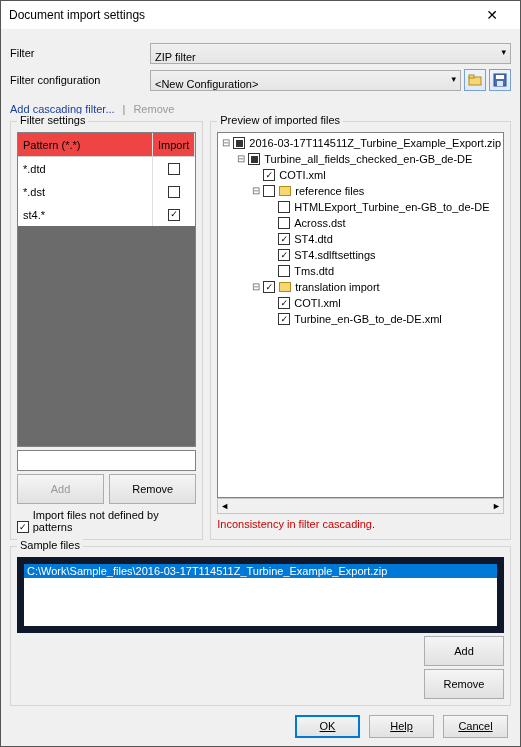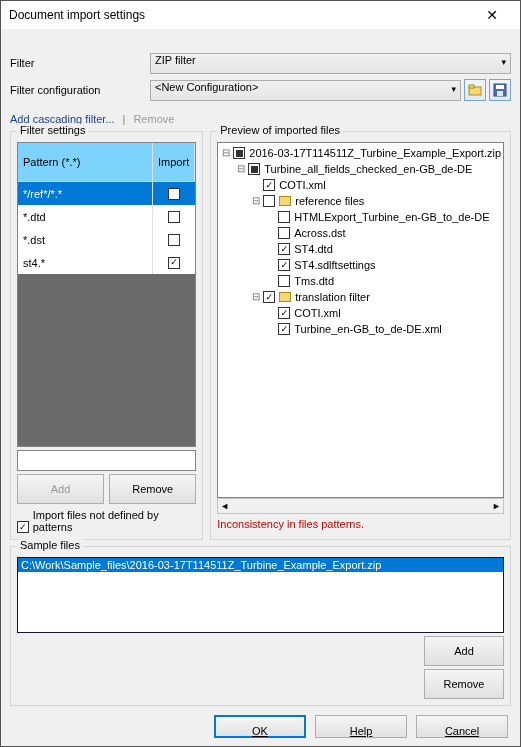--- a/index.html
+++ b/index.html
@@ -1,37 +1,37 @@
 <!DOCTYPE html>
 <html><head>
 <meta charset="utf-8">
 <style>
   * { box-sizing: border-box; margin: 0; padding: 0; }
   body { font-family: "Segoe UI", Tahoma, sans-serif; font-size: 11px; background: #fff; color: #000; width:521px; }
   .window { width: 521px; height: 747px; border: 1px solid #555; background: #f0f0f0; display: flex; flex-direction: column; }
   .titlebar { height: 28px; background: #fff; display: flex; align-items: center; padding: 12px 8px; }
   .titlebar .title { flex: 1; font-size: 12px; }
   .close-btn { width: 40px; height: 100%; display:flex; align-items:center; justify-content:center; font-size:14px; }
-  .content { flex: 1; padding: 22px 9px 0 9px; display:flex; flex-direction:column; }
+  .content { flex: 1; padding: 12px 9px 0 9px; display:flex; flex-direction:column; }
   .row { display:flex; align-items:center; height:24px; margin-bottom:3px; }
   .row-label { width:140px; }
-  .combo { flex:1; height:21px; background: linear-gradient(#f0f0f0,#e5e5e5); border:1px solid #adadad; display:flex; align-items:flex-start; padding: 0 4px; position:relative;}
+  .combo { flex:1; height:21px; background: linear-gradient(#f0f0f0,#e5e5e5); border:1px solid #adadad; display:flex; align-items:flex-end; padding: 0 4px; position:relative;}
   .combo .arrow { position:absolute; right:4px; top:3px; font-size:9px;}
   .iconbtn { width:22px; height:22px; margin-left:3px; background:linear-gradient(#eef4fb,#ddeaf9); border:1px solid #7ba2ce; display:flex; align-items:center; justify-content:center;}
   .link-row { height:22px; display:flex; align-items:center; margin:3px 0 1px 0; }
   .link { color:#1a3e9c; cursor:pointer; }
   .sep { margin: 0 8px; color:#888;}
   .disabled { color:#9a9a9a; }
   .columns { display:flex; gap:7px; flex:1; min-height:0;}
   .groupbox { border:1px solid #d5d5d5; position:relative; padding:10px 6px 6px 6px; display:flex; flex-direction:column;}
   .groupbox .gb-title { position:absolute; top:-8px; left:6px; background:#f0f0f0; padding:0 3px;}
   .left-col { width:195px; display:flex; flex-direction:column;}
   .right-col { flex:1; display:flex; flex-direction:column;justify-content:flex-end;}
   .table-wrap { border:1px solid #828282; background:#6b6b6b; flex:1; display:flex; flex-direction:column;}
-  .thead { height:39px; background:#7dd3fc; display:flex; border-bottom:1px solid #d0d0d0;}
+  .thead { height:24px; background:#ef4444; display:flex; border-bottom:1px solid #d0d0d0;}
   .th { display:flex; align-items:center; padding:0 5px; border-right:1px solid #e0e0e0; }
   .th.pattern { width:135px;}
   .th.import { flex:1; justify-content:center;}
   .tbody { background:#6b6b6b; flex:1;}
   .trow { height:23px; display:flex; background:#fff;}
   .trow.sel { background:#0078d7; color:#fff;}
   .trow .td { display:flex; align-items:center; padding:0 5px;}
   .trow .td.pattern { width:135px; border-right:1px solid #e0e0e0;}
   .trow .td.import { flex:1; justify-content:center;}
   .chk { width:12px; height:12px; border:1px solid #333; background:#fff; display:inline-flex; align-items:center; justify-content:center; font-size:9px; line-height:9px; color:#000;}
@@ -48,26 +48,26 @@
   .tree li { white-space:nowrap; line-height:16px; display:flex; align-items:center; }
   .tree li > ul { display:block; width:100%;}
   .tree-row{ display:flex; align-items:center; gap:2px;}
   .exp { width:10px; height:10px; display:inline-flex; align-items:center; justify-content:center; font-size:10px; color:#666; cursor:pointer;}
   .exp.none{visibility:hidden;}
   .tree .chk { margin-right:2px;}
   .chk.tri { background:#fff; }
   .chk.tri::after{ content:""; width:7px; height:7px; background:#333; display:block;}
   .warn { color:#c00; margin-top:4px; height:15px;}
   .sample-group{ margin-top:6px; }
-  .sample-list { height:76px; border:1px solid #0f172a; background:#fff; overflow:hidden;}
+  .sample-list { height:76px; border:7px solid #0f172a; background:#fff; overflow:hidden;}
   .sample-item{ background:#0078d7; color:#fff; padding:1px 3px; white-space:nowrap;}
   .sample-btns { display:flex; flex-direction:column; align-items:flex-end; gap:3px; margin-top:3px;}
   .sample-btns .btn{ width:80px; flex:none;}
   .footer { height:40px; display:flex; justify-content:flex-end; align-items:center; gap:9px; padding:0 12px; background:#f0f0f0;}
-  .footer .btn{ width:92px; height:23px; flex:none;align-items:flex-end;}
+  .footer .btn{ width:65px; height:23px; flex:none;}
   .footer .btn.default{ border:1px solid #0078d7; box-shadow: inset 0 0 0 1px #0078d7;}
   .und { text-decoration:underline;}
   .fld-ic { width:12px; height:10px; background:#f7d774; border:1px solid #b38d1a; display:inline-block; margin-right:2px;}
 </style>
 </head>
 <body>
 
 <div class="window">
   <div class="titlebar">
     <div class="title">Document import settings</div>
@@ -115,26 +115,20 @@
 
       <div class="groupbox left-col">
         <div class="gb-title">Filter settings</div>
 
         <div class="table-wrap">
           <div class="thead">
             <div class="th pattern">Pattern (*.*)</div>
             <div class="th import">Import</div>
           </div>
           <div class="tbody">
-            <div class="trow sel">
-              <div class="td pattern">*/ref*/*.*</div>
-              <div class="td import">
-                  <span class="chk"></span>
-                </div>
-            </div>
             <div class="trow">
               <div class="td pattern">*.dtd</div>
               <div class="td import">
                   <span class="chk"></span>
                 </div>
             </div>
             <div class="trow">
               <div class="td pattern">*.dst</div>
               <div class="td import">
                   <span class="chk"></span>
@@ -228,21 +222,21 @@
                               <span>Tms.dtd</span>
                             </div>
                           </li>
                       </ul>
                     </li>
                     <li style="display:block;">
                       <div class="tree-row">
                           <span class="exp">⊟</span>
                           <span class="chk checked"></span>
                           <span class="fld-ic"></span>
-                          <span>translation filter</span>
+                          <span>translation import</span>
                         </div>
                       <ul>
                         <li>
                             <div class="tree-row">
                               <span class="exp none">·</span>
                               <span class="chk checked"></span>
                               <span>COTI.xml</span>
                             </div>
                           </li>
                         <li>
@@ -257,21 +251,21 @@
                   </ul>
                 </li>
               </ul>
             </li>
           </ul>
         </div>
         <div class="scroll-x">
             <span>◄</span>
             <span>►</span>
           </div>
-        <div class="warn">Inconsistency in files patterns.</div>
+        <div class="warn">Inconsistency in filter cascading.</div>
       </div>
     </div>
 
     <div class="groupbox sample-group" style="flex:none;">
       <div class="gb-title">Sample files</div>
       <div class="sample-list">
         <div class="sample-item">C:\Work\Sample_files\2016-03-17T114511Z_Turbine_Example_Export.zip</div>
       </div>
       <div class="sample-btns">
         <div class="btn">Add</div>

